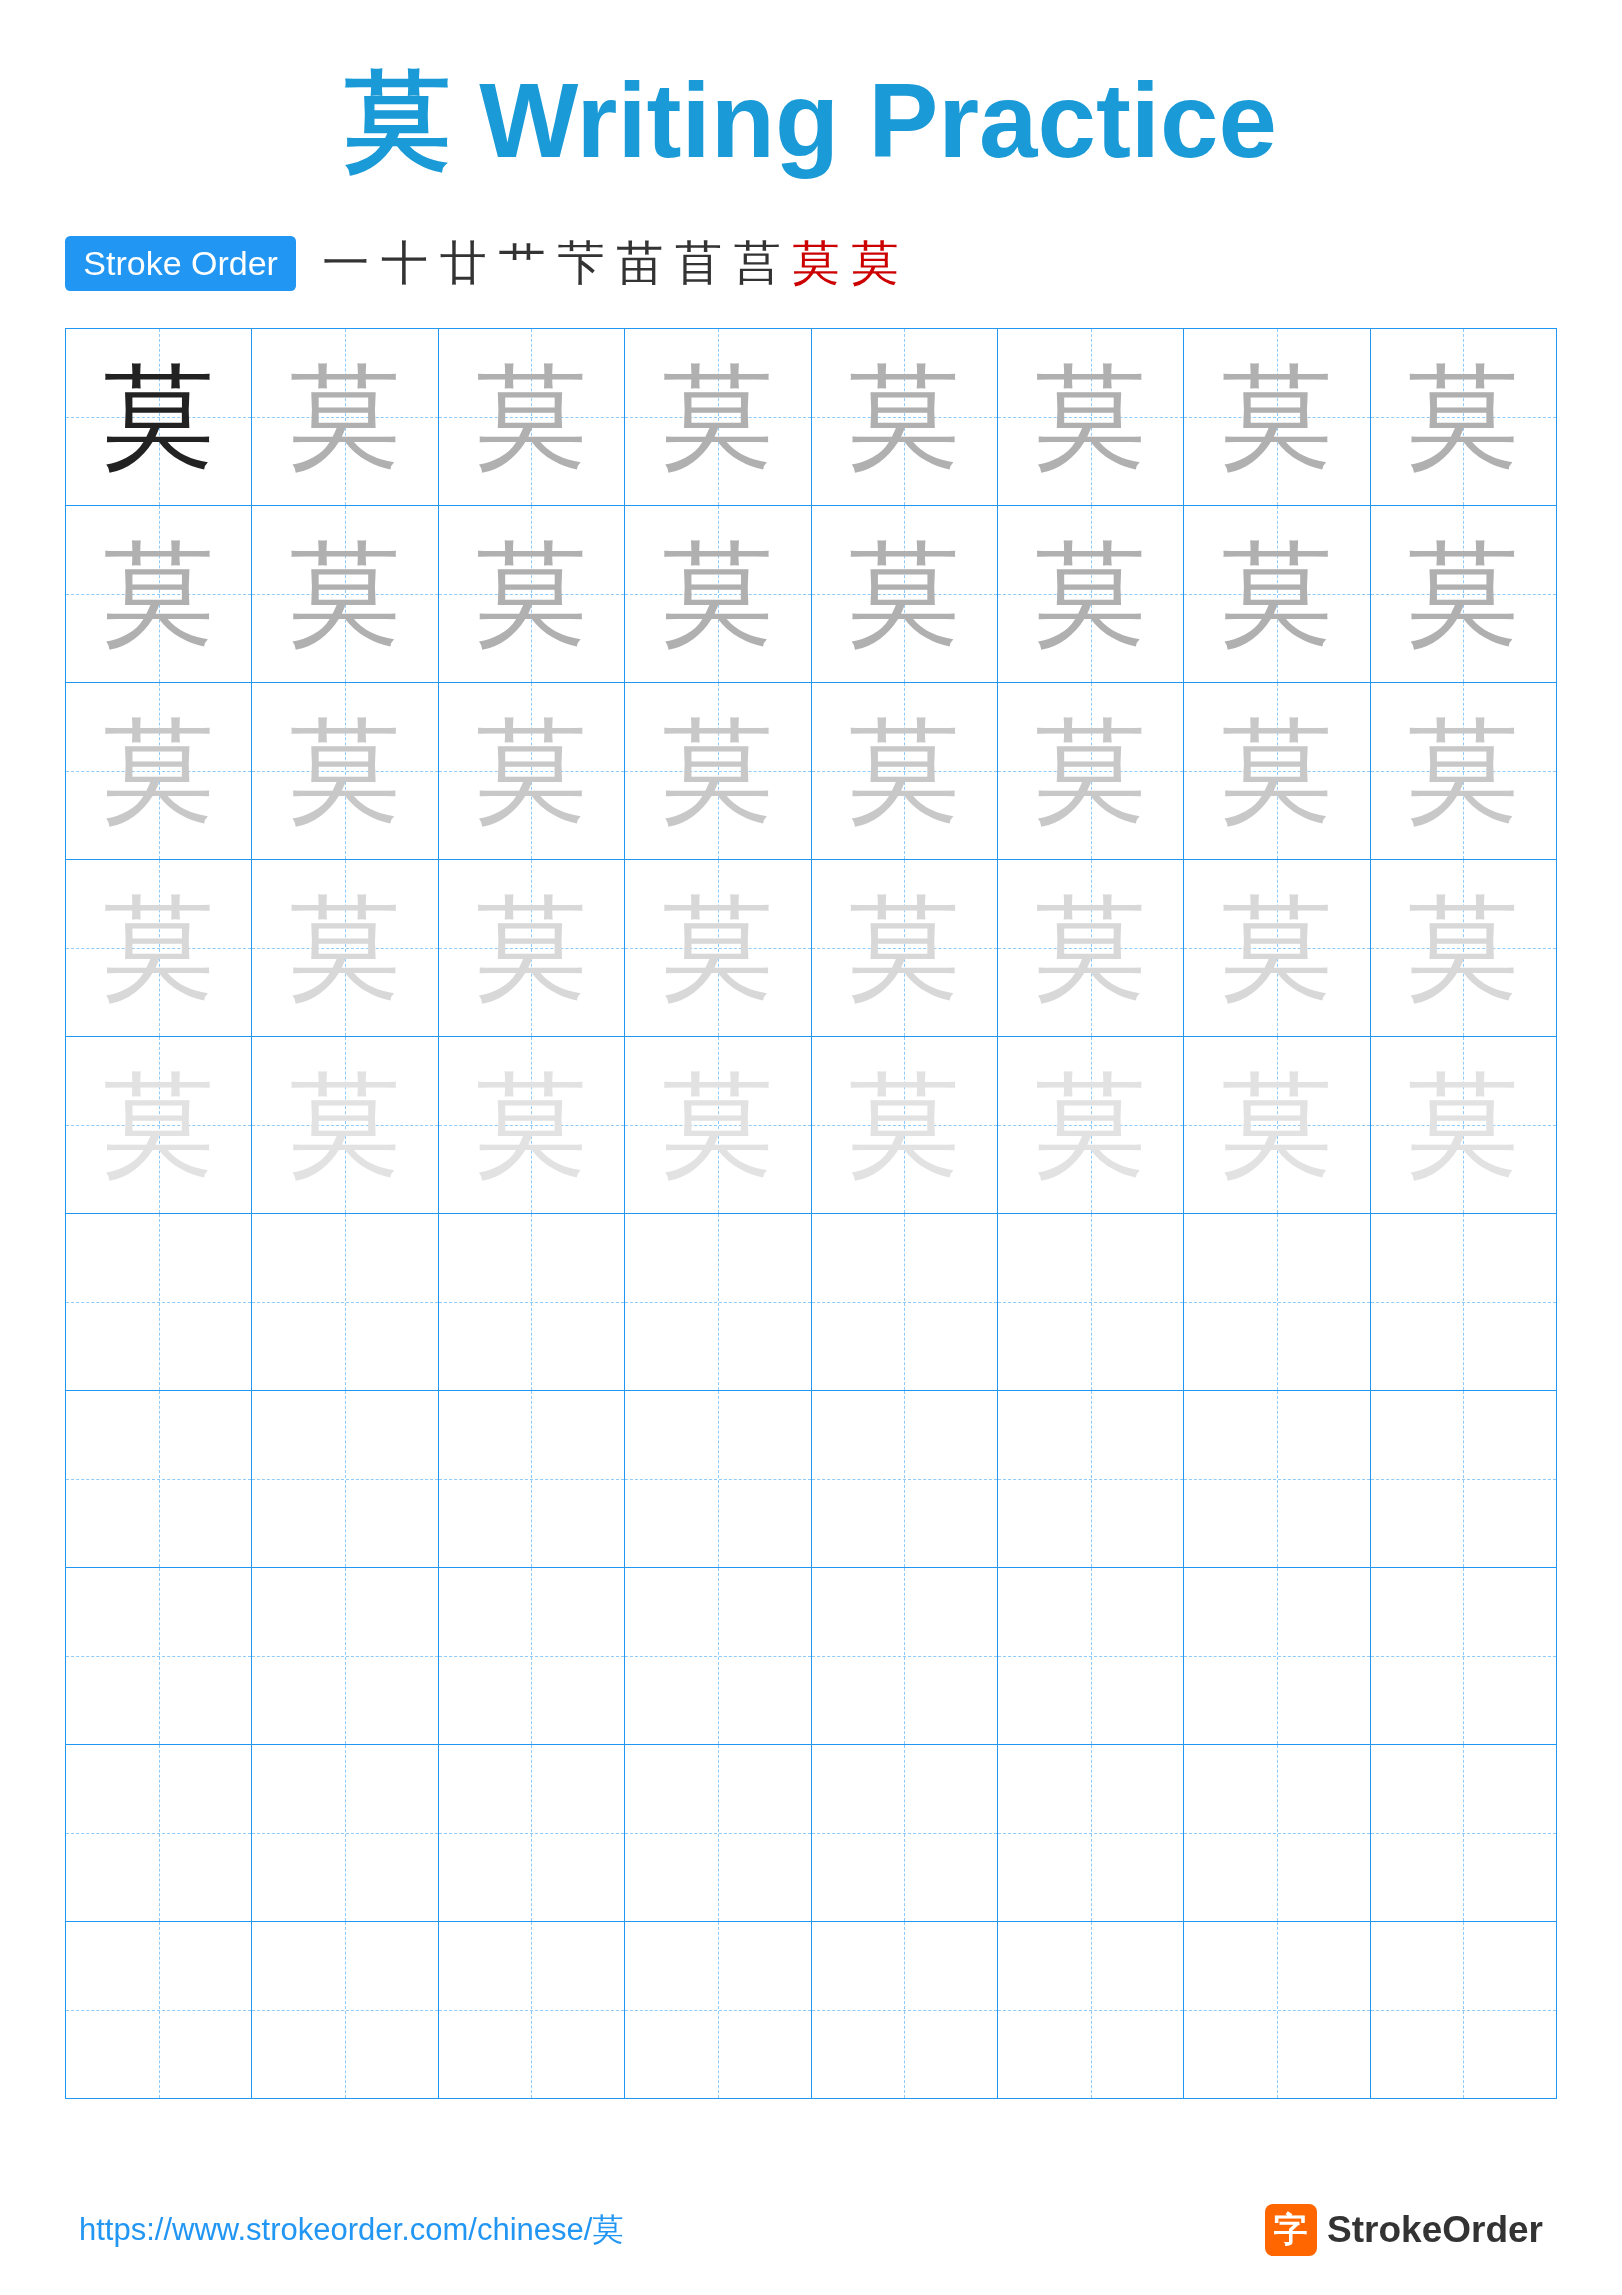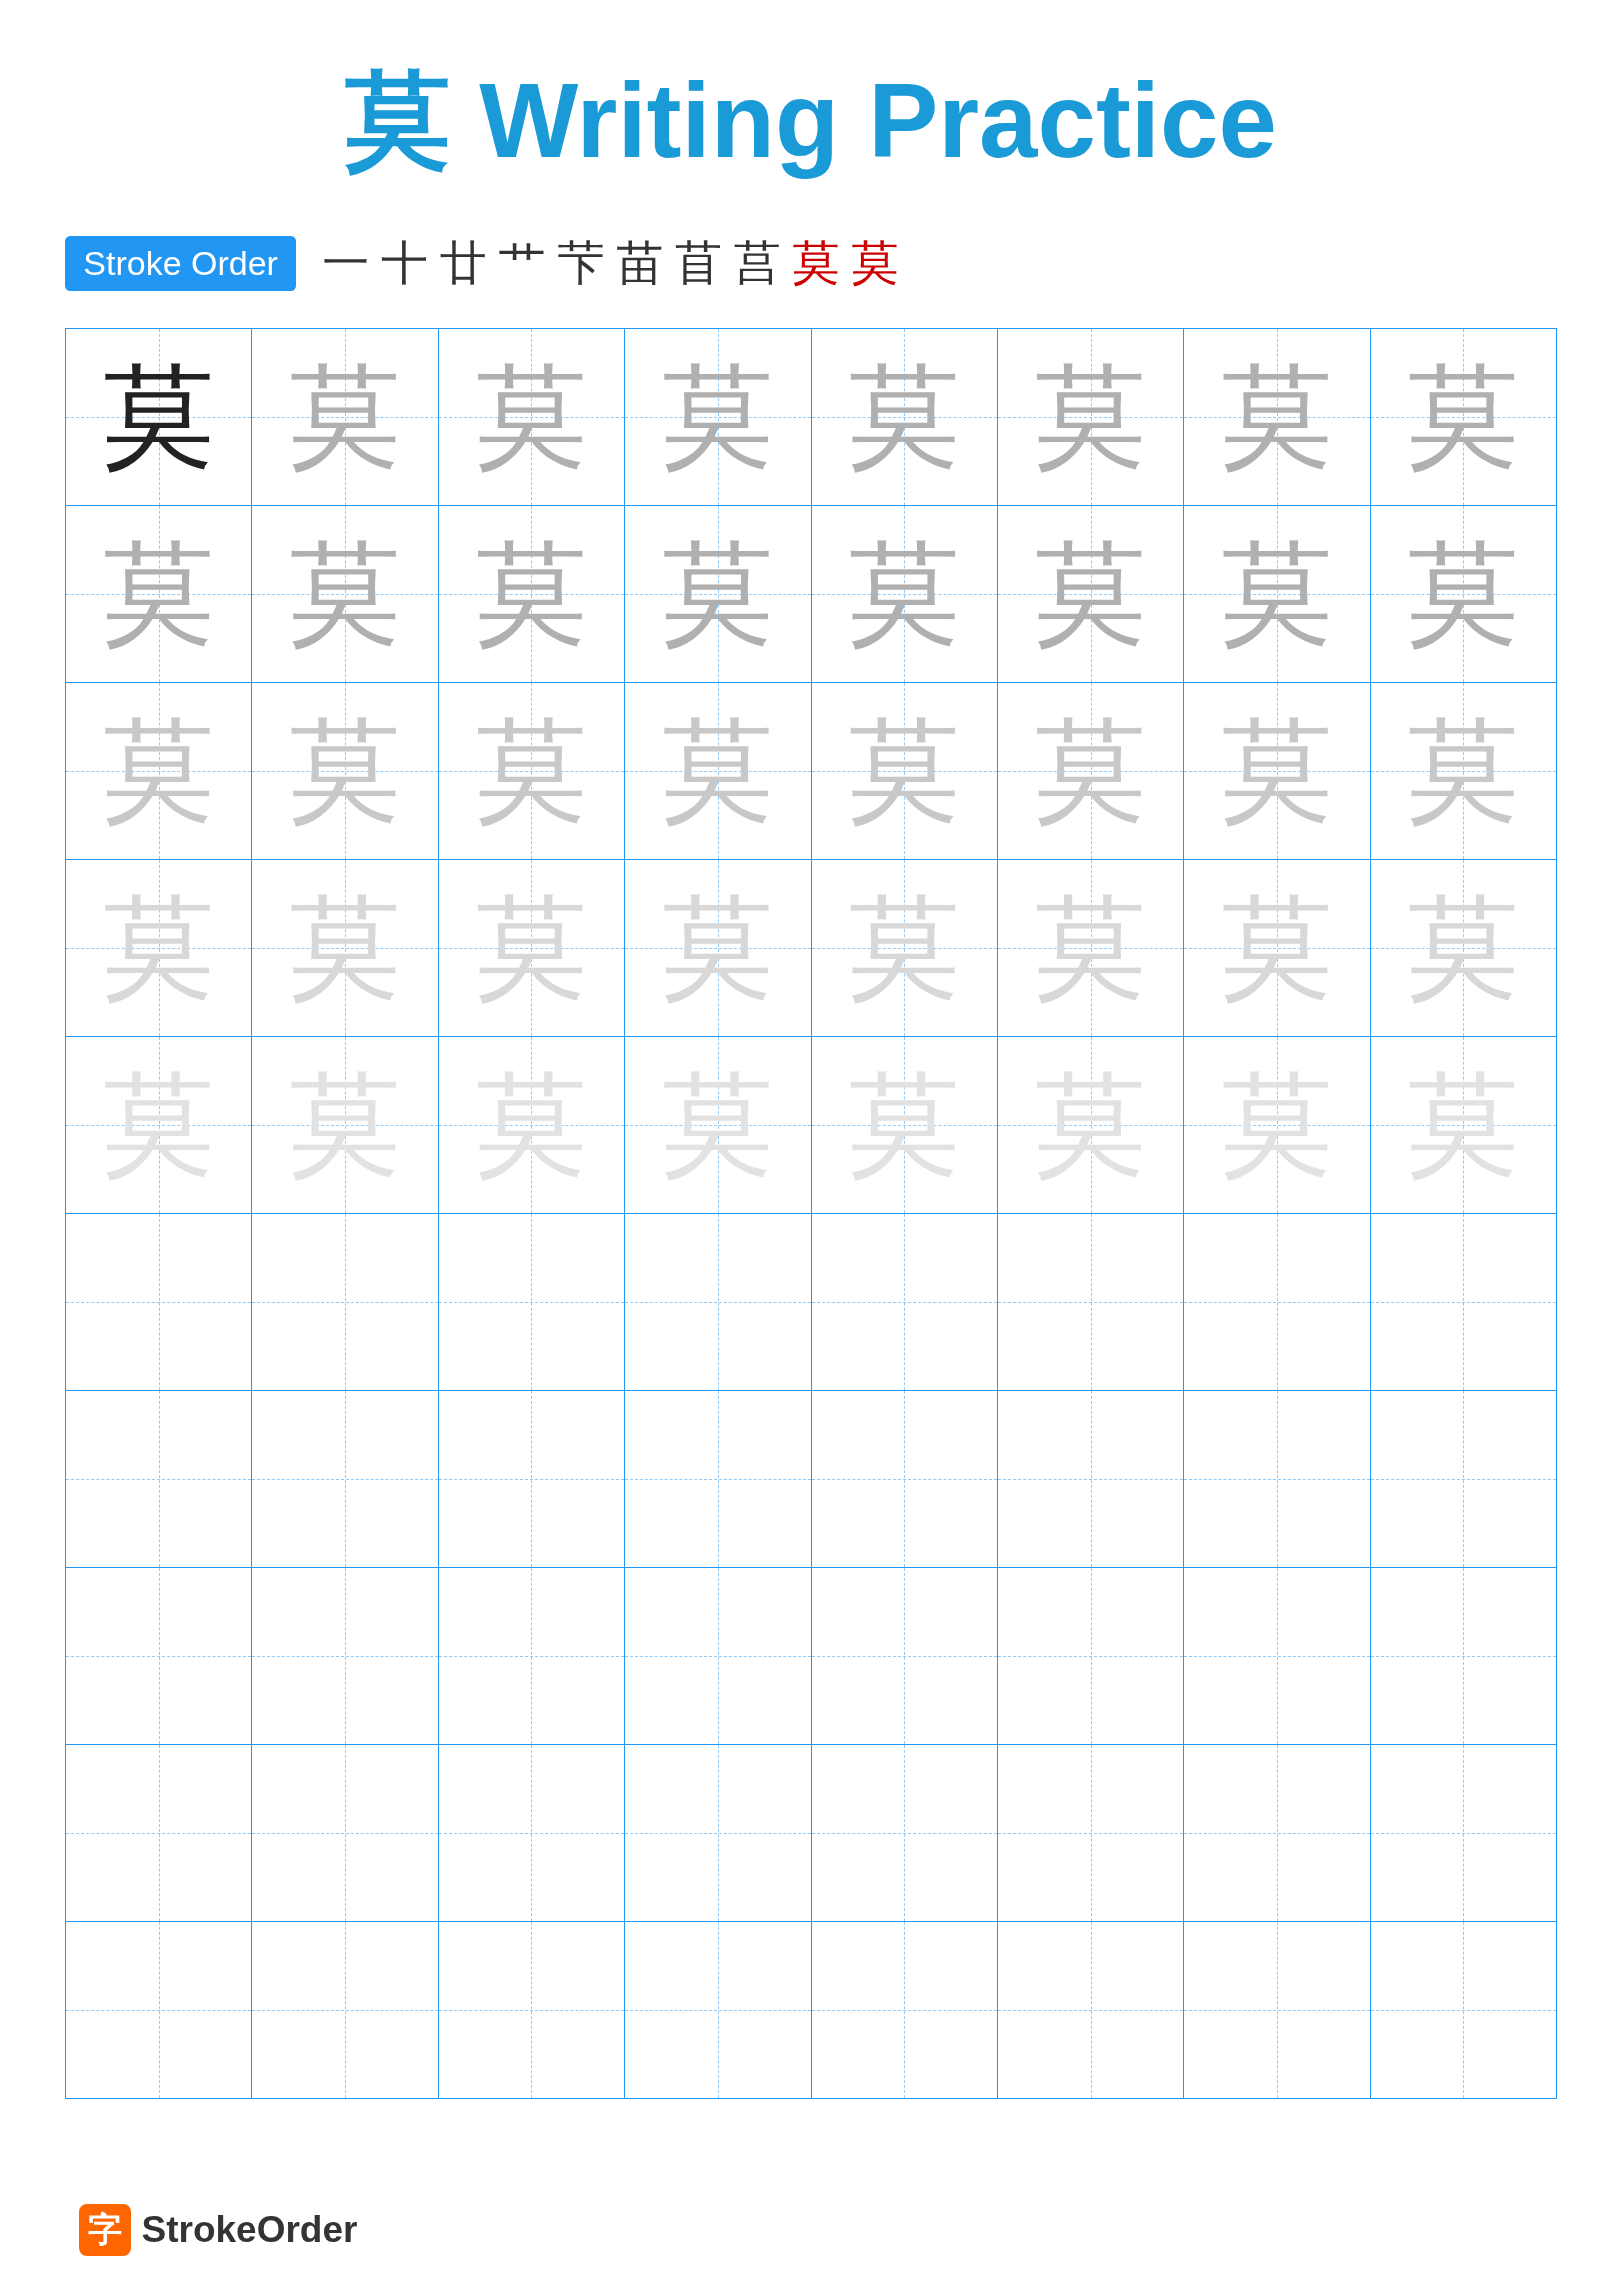--- a/index.html
+++ b/index.html
@@ -499,20 +499,21 @@
             <div class="cell-inner"></div>
           </td>
       <td>
             <div class="cell-inner"></div>
           </td>
     </tr>
   </tbody>
     </table>
 
   <div class="footer">
+    <a class="footer-url">https://www.strokeorder.com/chinese/莫</a>
     <div class="footer-logo">
       <div class="footer-logo-icon">
         <span>字</span>
       </div>
       <span>StrokeOrder</span>
     </div>
   </div>
 
 </div>
 

